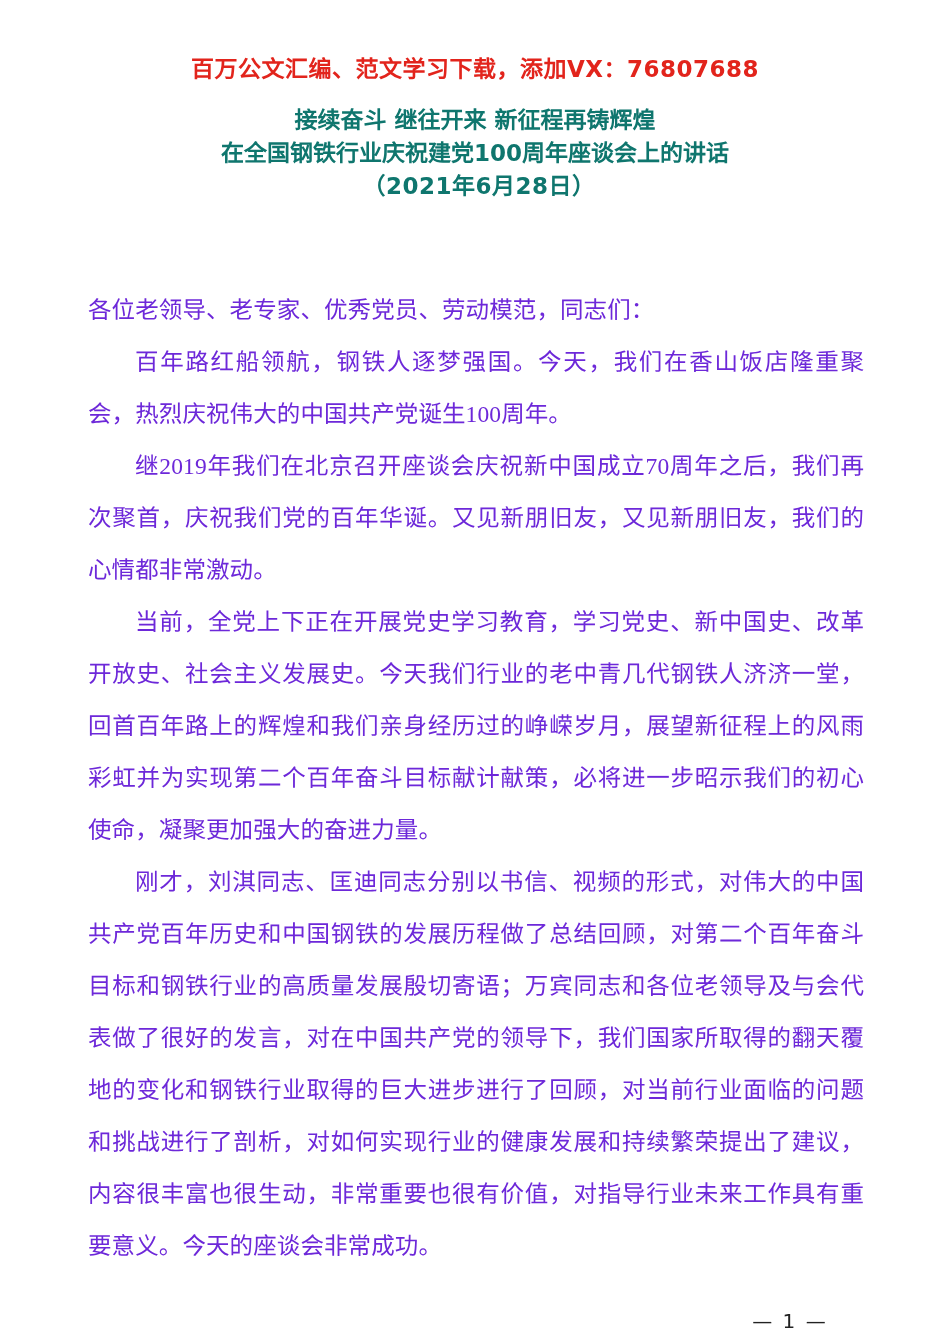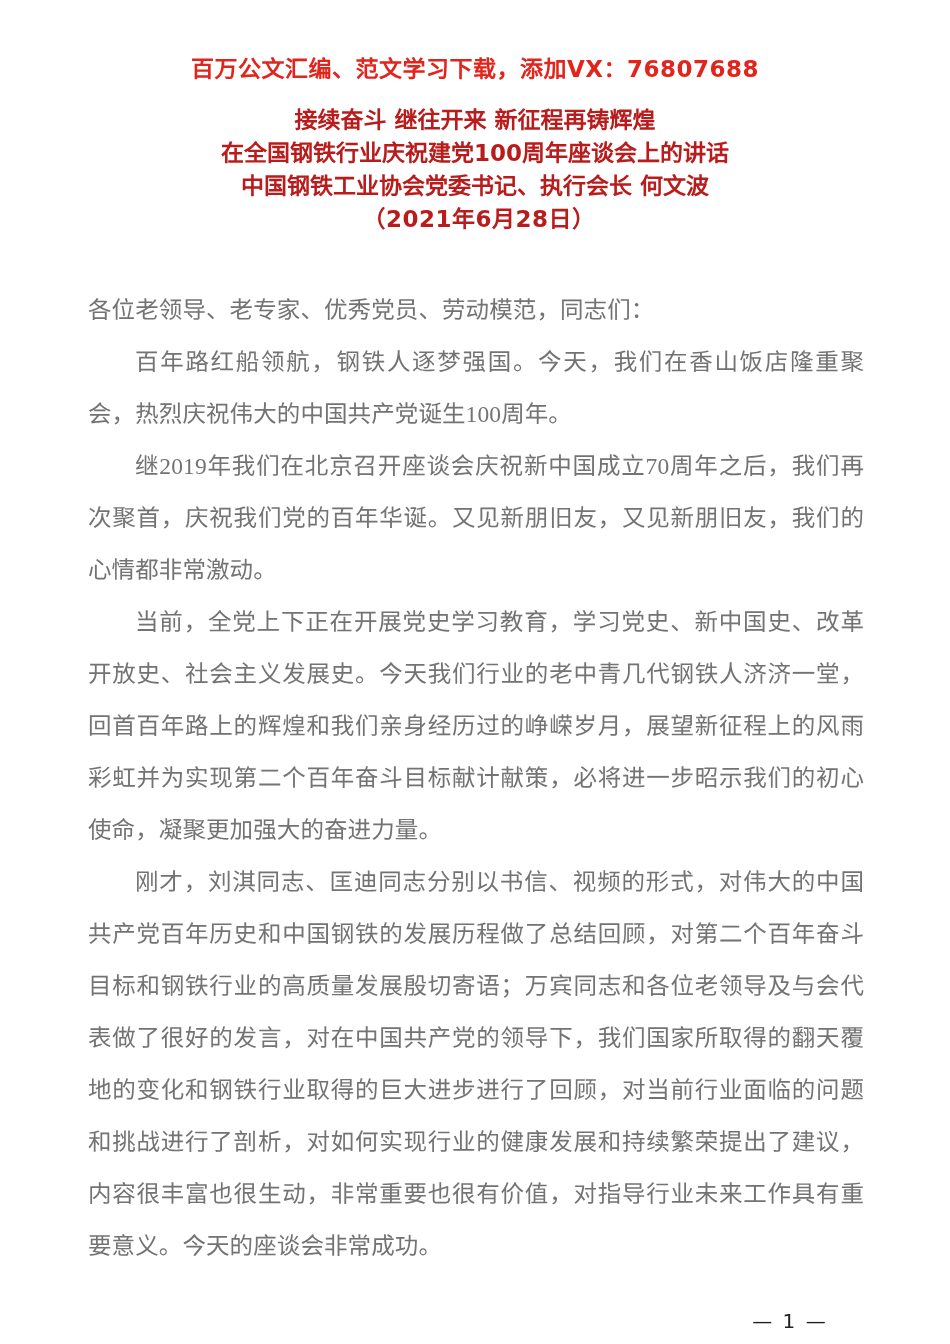--- a/index.html
+++ b/index.html
@@ -46,21 +46,21 @@
     top: 92px;
     left: 0;
     width: 950px;
     text-align: center;
   }
 
   .title-line {
     font-size: 23px;
     line-height: 33px;
     font-weight: bold;
-    color: #b91c1c;
+    color: #0f766e;
     white-space: nowrap;
   }
 
   .title-line.date-line {
     font-weight: bold;
     letter-spacing: 0.5px;
     padding-left: 8px;
   }
 
   
@@ -71,21 +71,21 @@
     width: 776px;
   }
 
   .para {
     font-size: 23.5px;
     line-height: 52px;
     text-align: justify;
     text-justify: inter-character;
     text-align-last: left;
     margin: 0;
-    color: #737373;
+    color: #6d28d9;
     letter-spacing: 0.1px;
   }
 
   .para.indent {
     text-indent: 2em;
     font-family: Liberation Serif, serif;
   }
 
   
   .footer {
@@ -107,21 +107,20 @@
 </head>
 <body>
 
 <div class="page">
 
   <div class="promo-header">百万公文汇编、范文学习下载，添加VX：76807688</div>
 
   <div class="title-block">
     <div class="title-line">接续奋斗  继往开来  新征程再铸辉煌</div>
     <div class="title-line">在全国钢铁行业庆祝建党100周年座谈会上的讲话</div>
-    <div class="title-line">中国钢铁工业协会党委书记、执行会长  何文波</div>
     <div class="title-line date-line">（2021年6月28日）</div>
   </div>
 
   <div class="body-text">
     <p class="para">各位老领导、老专家、优秀党员、劳动模范，同志们：</p>
     <p class="para indent">百年路红船领航，钢铁人逐梦强国。今天，我们在香山饭店隆重聚会，热烈庆祝伟大的中国共产党诞生100周年。</p>
     <p class="para indent">继2019年我们在北京召开座谈会庆祝新中国成立70周年之后，我们再次聚首，庆祝我们党的百年华诞。又见新朋旧友，又见新朋旧友，我们的心情都非常激动。</p>
     <p class="para indent">当前，全党上下正在开展党史学习教育，学习党史、新中国史、改革开放史、社会主义发展史。今天我们行业的老中青几代钢铁人济济一堂，回首百年路上的辉煌和我们亲身经历过的峥嵘岁月，展望新征程上的风雨彩虹并为实现第二个百年奋斗目标献计献策，必将进一步昭示我们的初心使命，凝聚更加强大的奋进力量。</p>
     <p class="para indent">刚才，刘淇同志、匡迪同志分别以书信、视频的形式，对伟大的中国共产党百年历史和中国钢铁的发展历程做了总结回顾，对第二个百年奋斗目标和钢铁行业的高质量发展殷切寄语；万宾同志和各位老领导及与会代表做了很好的发言，对在中国共产党的领导下，我们国家所取得的翻天覆地的变化和钢铁行业取得的巨大进步进行了回顾，对当前行业面临的问题和挑战进行了剖析，对如何实现行业的健康发展和持续繁荣提出了建议，内容很丰富也很生动，非常重要也很有价值，对指导行业未来工作具有重要意义。今天的座谈会非常成功。</p>
   </div>

